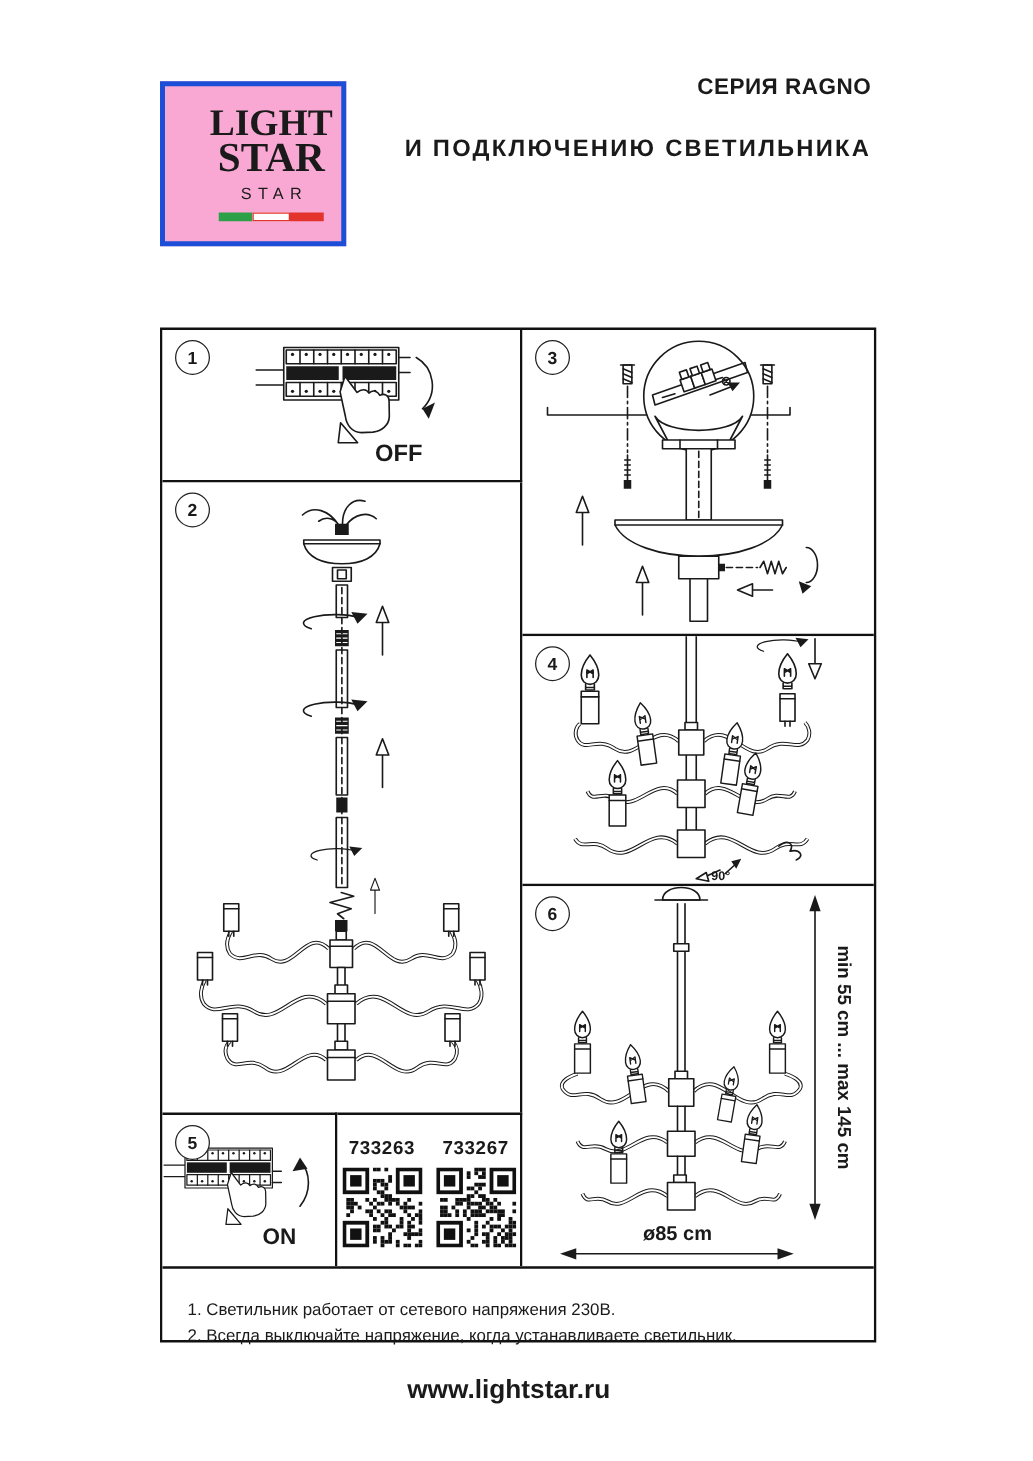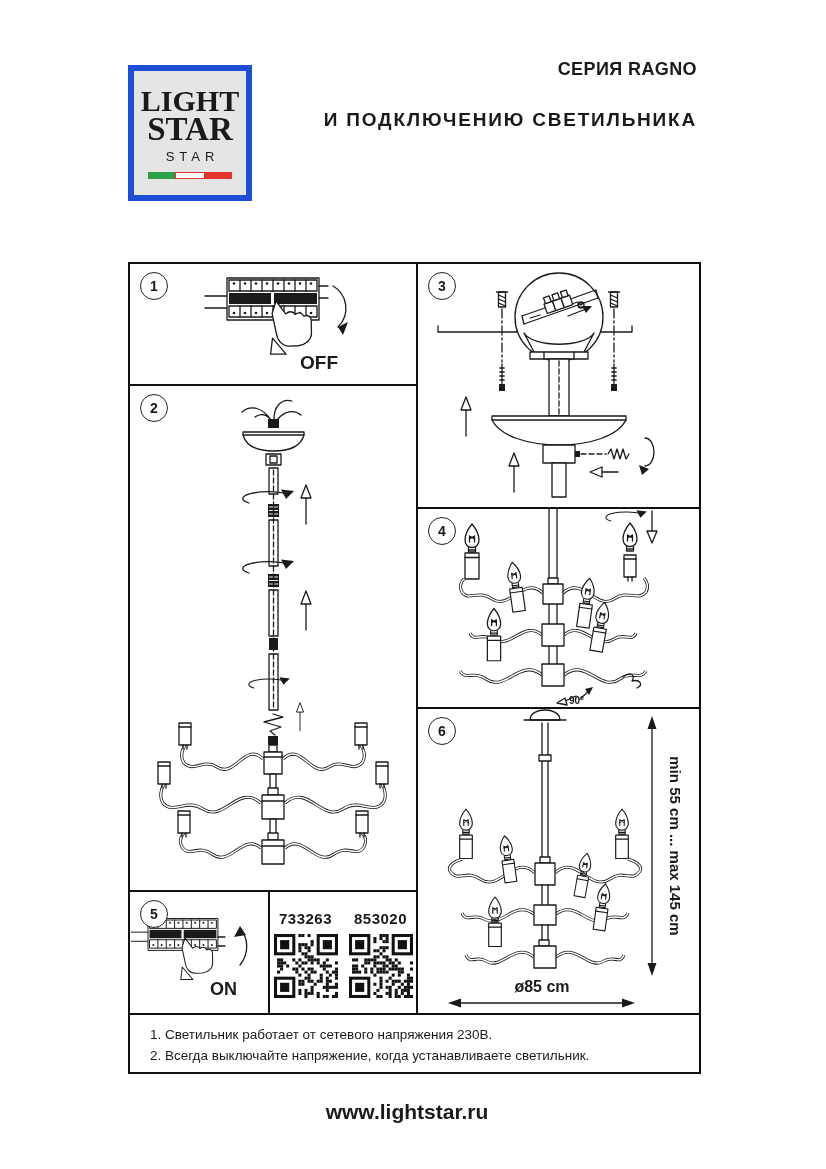--- a/index.html
+++ b/index.html
@@ -1,20 +1,20 @@
 <!DOCTYPE html>
 <html><head>
 <meta charset="utf-8">
 <style>
   html,body{margin:0;padding:0;background:#fff;}
   #page{position:relative;width:826px;height:1169px;background:#fff;overflow:hidden;
         font-family:"Liberation Sans",sans-serif;color:#1a1a1a;}
   
-  #logo{position:absolute;left:128px;top:65px;width:112px;height:124px;border:6px solid #1d4ed8;
-        display:flex;flex-direction:column;align-items:center;justify-content:center;background:#e5e5e5;}
+  #logo{position:absolute;left:128px;top:65px;width:112px;height:124px;border:4px solid #1d4ed8;
+        display:flex;flex-direction:column;align-items:center;justify-content:center;background:#f9a8d4;padding-left:29px;}
   .logo-big{font-family:"Liberation Serif",serif;font-weight:bold;font-size:30px;line-height:.92;letter-spacing:0;}
   .logo-big2{font-family:"Liberation Serif",serif;font-weight:bold;font-size:33px;line-height:.95;}
   .logo-group{font-size:13px;letter-spacing:5px;margin-top:4px;text-indent:5px;}
   .flag{display:flex;width:84px;height:7px;margin-top:8px;}
   .flag .g{flex:1;background:#2ba048;}
   .flag .w{flex:1;background:#fff;border:1px solid #e2342c;box-sizing:border-box;}
   .flag .r{flex:1;background:#e2342c;}
   #header-text{position:absolute;right:129px;top:60px;text-align:right;}
   .hdr-series{font-size:18px;font-weight:bold;letter-spacing:.4px;line-height:1.0;}
   .hdr-articles{font-size:18px;font-weight:bold;letter-spacing:.4px;margin-top:10px;}
@@ -22,21 +22,21 @@
   
   #content{position:absolute;left:128px;top:262px;width:569px;height:808px;border:2px solid #111;background:#fff;}
   .panel{position:absolute;background:#fff;box-sizing:border-box;}
   #p1{left:0;top:0;width:288px;height:122px;border-right:2px solid #111;border-bottom:2px solid #111;}
   #p2{left:0;top:122px;width:288px;height:504px;border-right:2px solid #111;}
   #p5{left:0;top:626px;width:140px;height:123px;border-right:2px solid #111;border-top:2px solid #111;}
   #pqr{left:140px;top:626px;width:148px;height:123px;border-right:2px solid #111;border-top:2px solid #111;}
   #p3{left:288px;top:0;width:281px;height:245px;border-bottom:2px solid #111;}
   #p4{left:288px;top:245px;width:281px;height:200px;border-bottom:2px solid #111;}
   #p6{left:288px;top:445px;width:281px;height:304px;}
-  #notes{left:0;top:749px;width:569px;height:59px;border-top:2px solid #111;padding:10px 14px 0 20px;
+  #notes{left:0;top:749px;width:569px;height:59px;border-top:2px solid #111;padding:23px 14px 0 20px;
          font-size:13.5px;line-height:1.55;}
   .stepnum{position:absolute;left:10px;top:8px;width:26px;height:26px;border:1.4px solid #222;border-radius:50%;
            display:flex;align-items:center;justify-content:center;font-size:14px;font-weight:bold;background:#fff;z-index:3;}
   
   svg .s{fill:none;stroke:#1a1a1a;stroke-width:1.3;stroke-linejoin:round;stroke-linecap:round;}
   svg .wh{fill:#fff;stroke:#1a1a1a;stroke-width:1.3;stroke-linejoin:round;}
   svg .fl{fill:#1a1a1a;stroke:none;}
   svg .dash{stroke-dasharray:5 3;}
   svg .dashdot{stroke-dasharray:9 3 2 3;}
   svg .to{fill:none;stroke:#1a1a1a;stroke-width:3.1;}
@@ -322,21 +322,21 @@
         <use href="#d-hand" transform="translate(55,46) rotate(-15) scale(0.78)"></use>
         <path class="s" d="M110,73 C119,62 119,46 110,37"></path>
         <path class="fl" d="M110,34 L104,45 L116,43 Z"></path>
         <text x="80" y="103" font-size="18">ON</text>
       </svg>
     </div>
 
     <div class="panel" id="pqr">
       <div class="qr-labels">
         <span>733263</span>
-        <span>853020</span>
+        <span>733267</span>
       </div>
       <div class="qr-row">
         <div class="qr-code"><svg viewBox="0 0 63 63" width="64" height="64">
               <rect x="0" y="0" width="63" height="63" fill="#fff"></rect>
               <rect x="24" y="0" width="3" height="3" fill="#111"></rect>
               <rect x="27" y="0" width="3" height="3" fill="#111"></rect>
               <rect x="33" y="0" width="3" height="3" fill="#111"></rect>
               <rect x="36" y="6" width="3" height="3" fill="#111"></rect>
               <rect x="24" y="9" width="3" height="3" fill="#111"></rect>
               <rect x="27" y="9" width="3" height="3" fill="#111"></rect>

